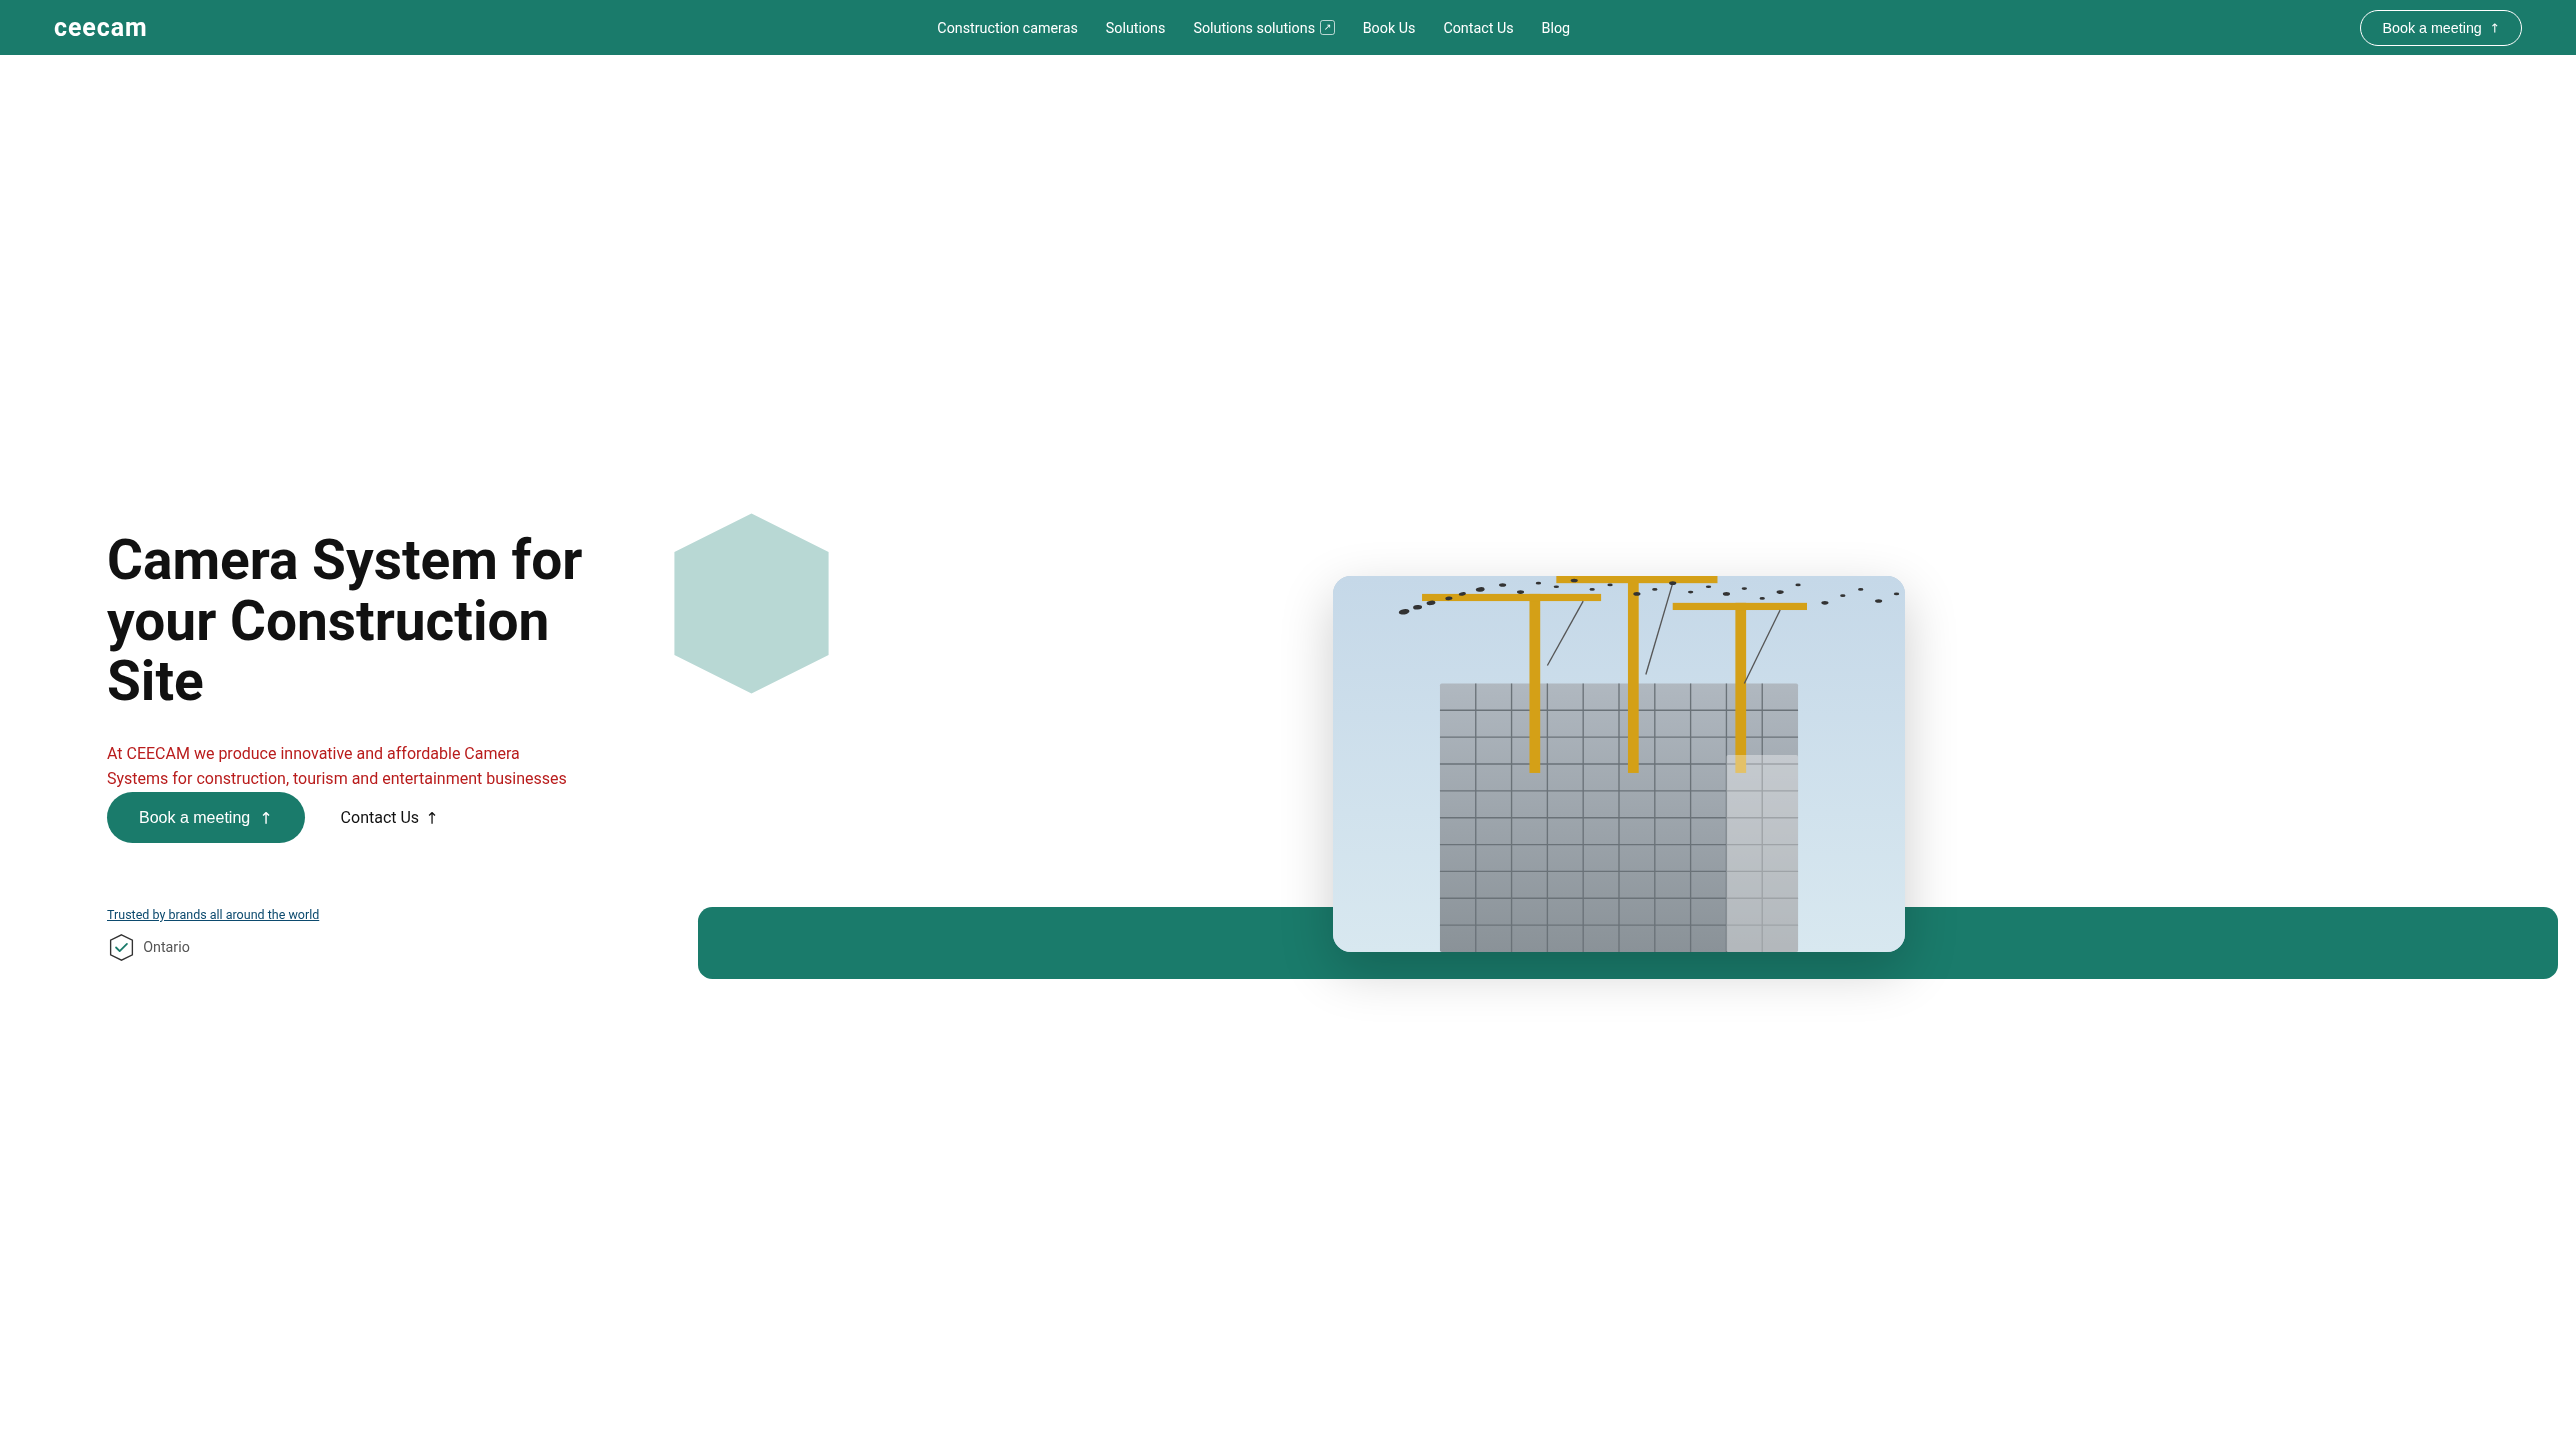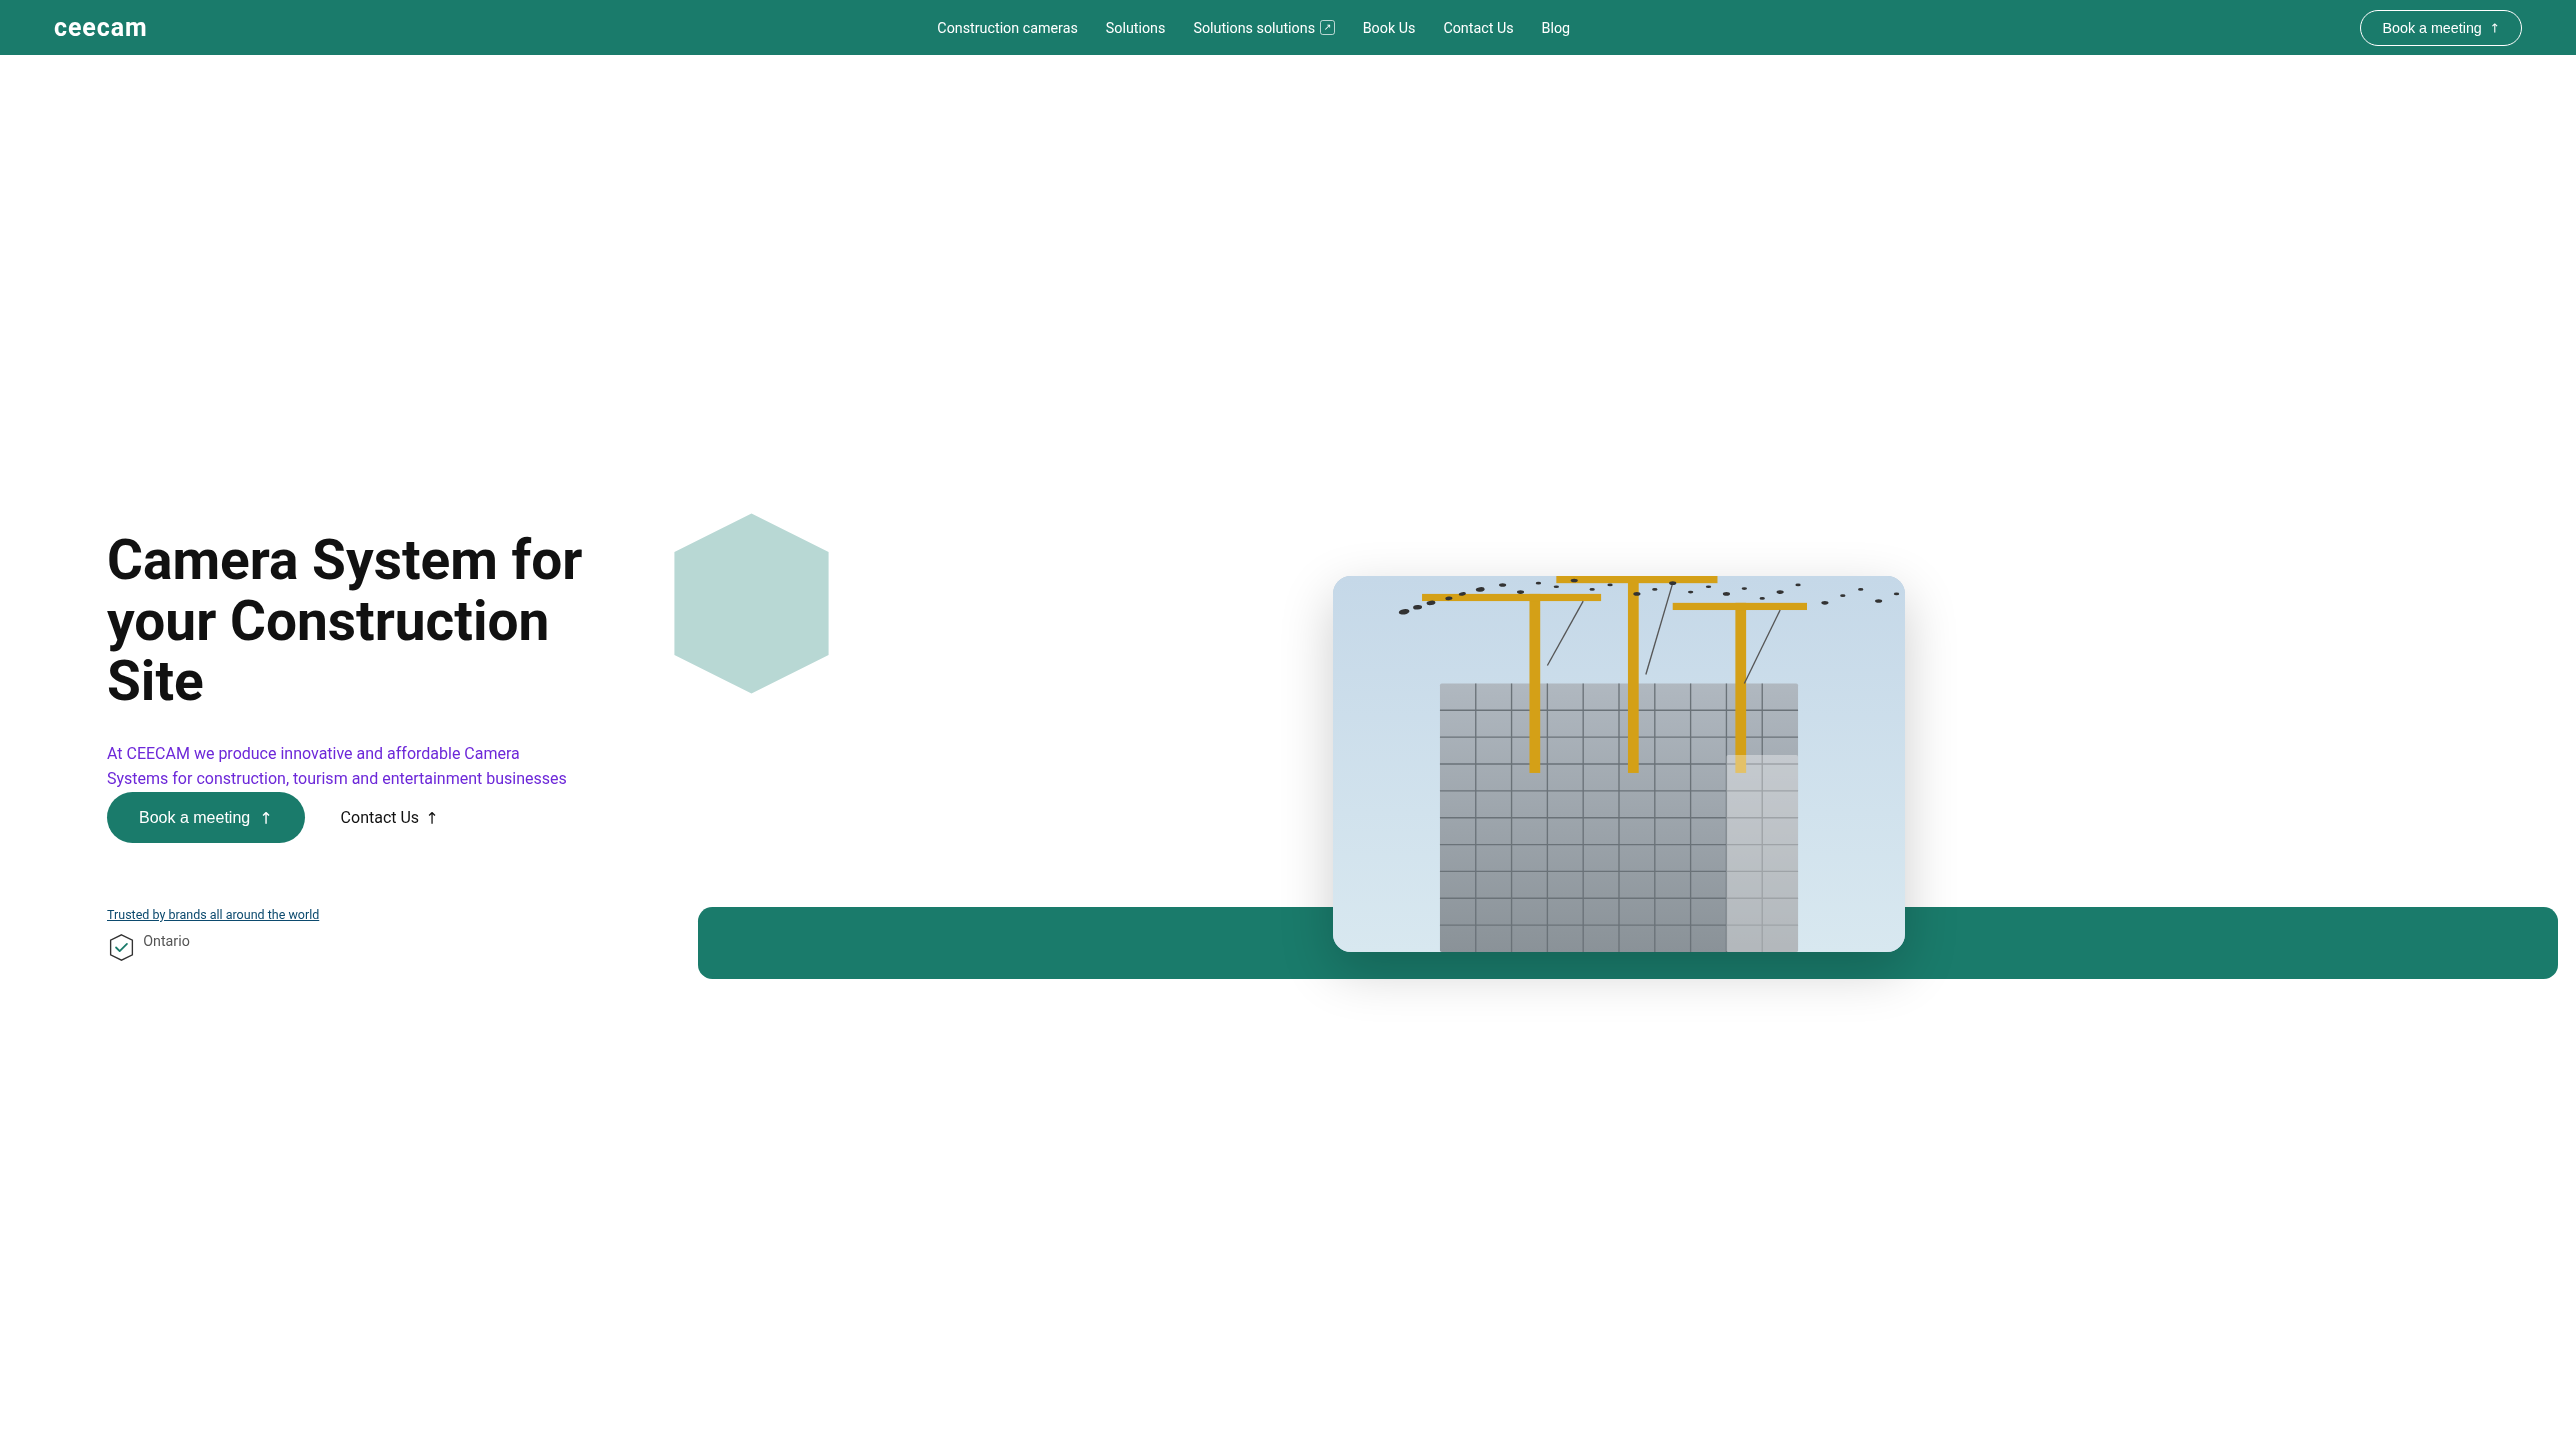--- a/index.html
+++ b/index.html
@@ -97,21 +97,21 @@
     .hero-title {
       font-size: 55px;
       font-weight: 700;
       line-height: 1.1;
       color: #111111;
       margin-bottom: 29px;
     }
 
     .hero-description {
       font-size: 16px;
-      color: #6d28d9;
+      color: #b91c1c;
       line-height: 1.6;
       max-width: 465px;
     }
 
     .hero-actions {
       display: flex;
       align-items: center;
       gap: 36px;
       margin-bottom: 64px;
     }
@@ -148,21 +148,21 @@
     }
 
     .trusted-label {
       font-size: 12.5px;
       color: #0c4a6e;
       text-decoration: underline;
     }
 
     .ontario-logo {
       display: flex;
-      align-items: flex-start;
+      align-items: center;
       gap: 7.2px;
       color: #555555;
       font-size: 14.3px;
     }
 
     .ontario-logo-icon {
       width: 29px;
       height: 29px;
     }
 

